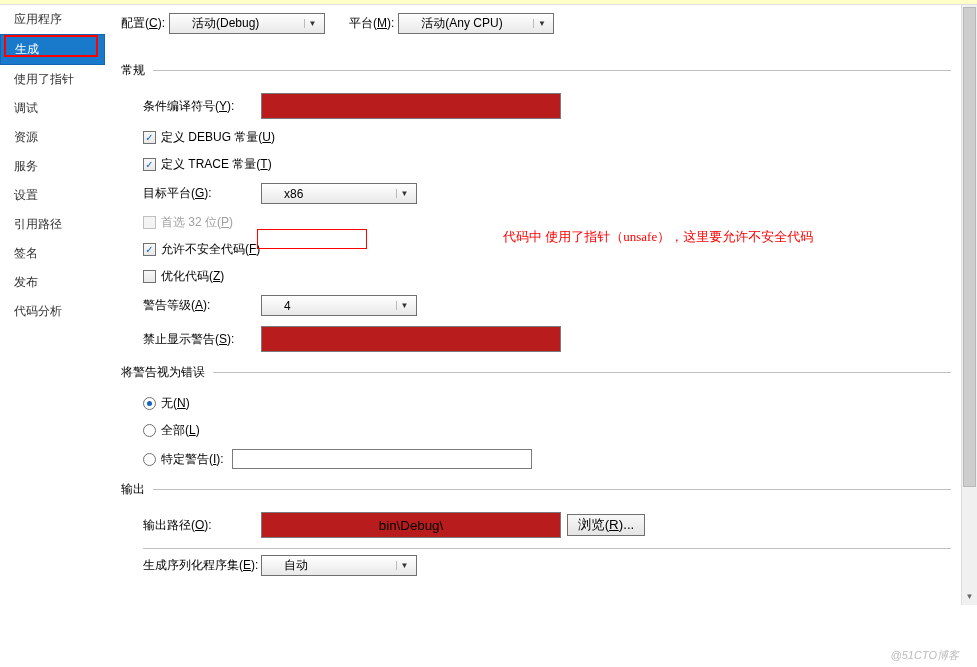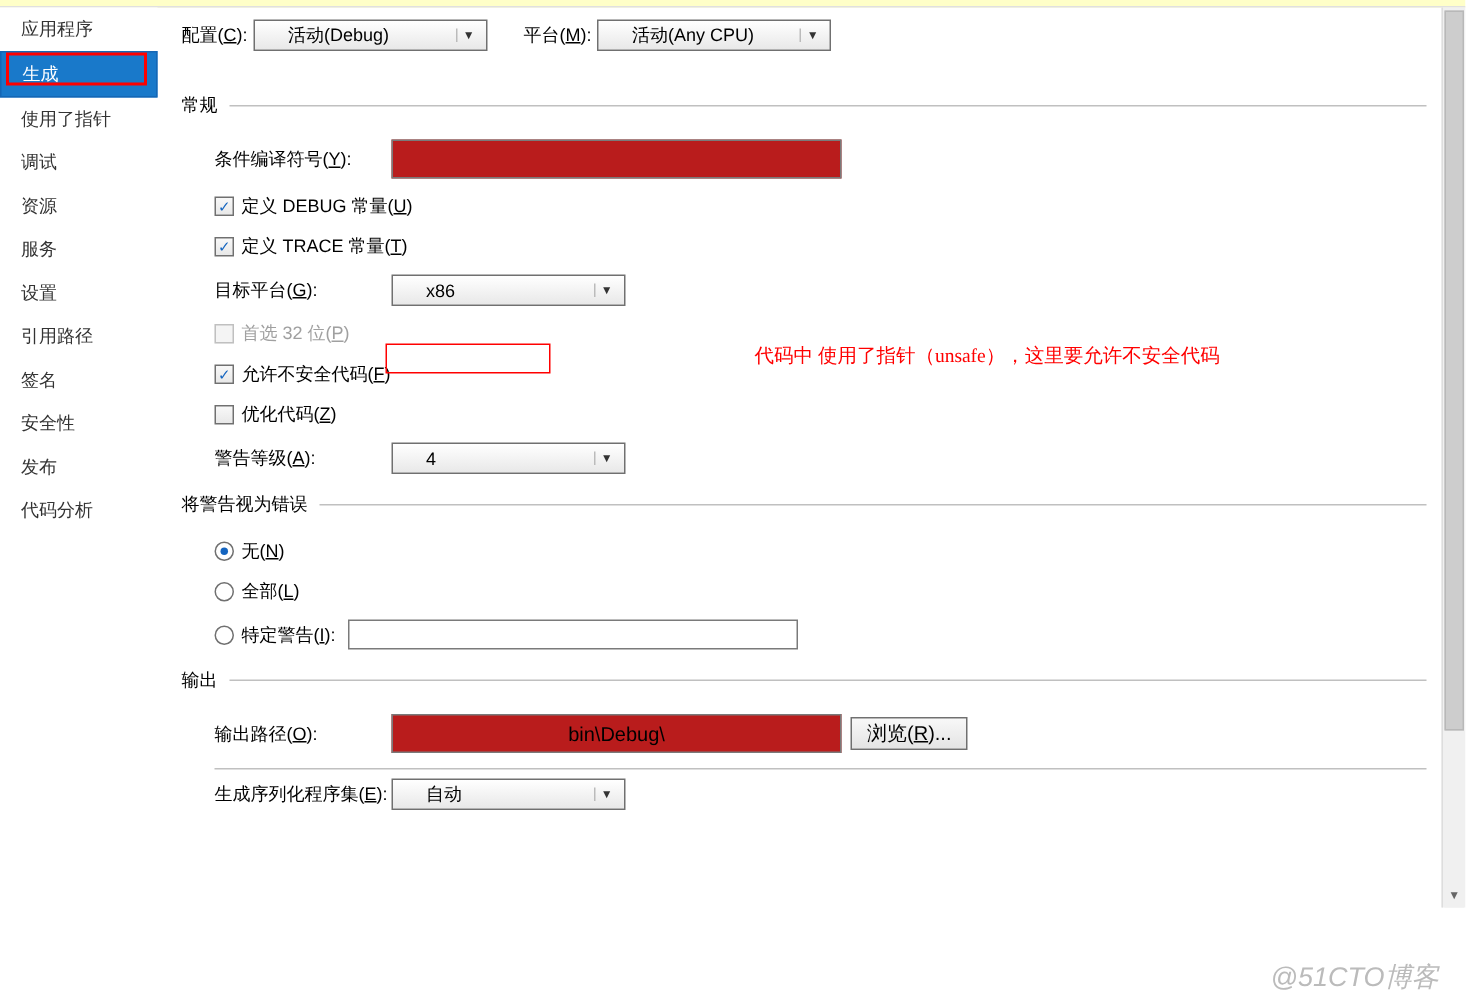--- a/index.html
+++ b/index.html
@@ -33,41 +33,40 @@
 .red-box-2 { position: absolute; border: 1px solid #f00; left: 152px; top: 224px; width: 110px; height: 20px; pointer-events: none; }
 .red-annot { position: absolute; color: #f00; font-size: 13px; font-family: "SimSun"; left: 364px; top: 223px; margin-left: 34px; }
 .radio-row { display: flex; align-items: center; margin-bottom: 10px; margin-left: 22px; }
 .radio { width: 13px; height: 13px; border: 1px solid #707070; border-radius: 50%; margin-right: 5px; display: inline-flex; align-items: center; justify-content: center; }
 .radio.checked::after { content: ""; width: 5px; height: 5px; background: #1565c0; border-radius: 50%; }
 .radio-textfield { border: 1px solid #7a7a7a; height: 20px; width: 300px; background: #fff; margin-left: 8px; }
 .output-row { display: flex; align-items: center; margin-left: 22px; margin-bottom: 10px; }
 .output-row .flabel { width: 118px; }
 .output-row .textfield { max-width: 300px; flex: 0 0 300px; }
 .btn-browse { background: linear-gradient(#f8f8f8,#e4e4e4); border: 1px solid #707070; height: 22px; padding: 0 10px; margin-left: 6px; cursor: pointer; }
-.watermark { position: absolute; right: 18px; bottom: 4px; color: #bbb; font-size: 18px; font-style: italic; }
+.watermark { position: absolute; right: 18px; bottom: 4px; color: #bbb; font-size: 11px; font-style: italic; }
 u { text-decoration: underline; }
 </style>
 </head>
 <body>
 
 <div class="topbar"></div>
 <div class="container">
 
   <div class="sidebar">
     <div class="red-box-1"></div>
     <div class="sidebar-item"><span>应用程序</span></div>
     <div class="sidebar-item active"><span>生成</span></div>
     <div class="sidebar-item"><span>使用了指针</span></div>
     <div class="sidebar-item"><span>调试</span></div>
     <div class="sidebar-item"><span>资源</span></div>
     <div class="sidebar-item"><span>服务</span></div>
     <div class="sidebar-item"><span>设置</span></div>
     <div class="sidebar-item"><span>引用路径</span></div>
     <div class="sidebar-item"><span>签名</span></div>
-    <div class="sidebar-item"><span>安全性</span></div>
     <div class="sidebar-item"><span>发布</span></div>
     <div class="sidebar-item"><span>代码分析</span></div>
   </div>
 
   <div class="main">
 
     <div class="top-row">
       <span class="lbl">配置(<u>C</u>):</span>
       <div class="dropdown">
         <span class="dd-text">活动(Debug)</span>
@@ -129,20 +128,24 @@
 
 
     <div class="form-row">
       <span class="flabel">警告等级(<u>A</u>):</span>
       <div class="dropdown">
         <span class="dd-text">4</span>
         <span class="dd-arrow">▼</span>
       </div>
     </div>
 
+    <div class="form-row">
+      <span class="flabel">禁止显示警告(<u>S</u>):</span>
+      <input class="textfield wide" value="" style="">
+    </div>
 
     <div class="group-header">
       <span class="title">将警告视为错误</span>
       <div class="line"></div>
     </div>
 
     <div class="radio-row">
       <span class="radio checked"></span>
       <span>无(<u>N</u>)</span>
     </div>

